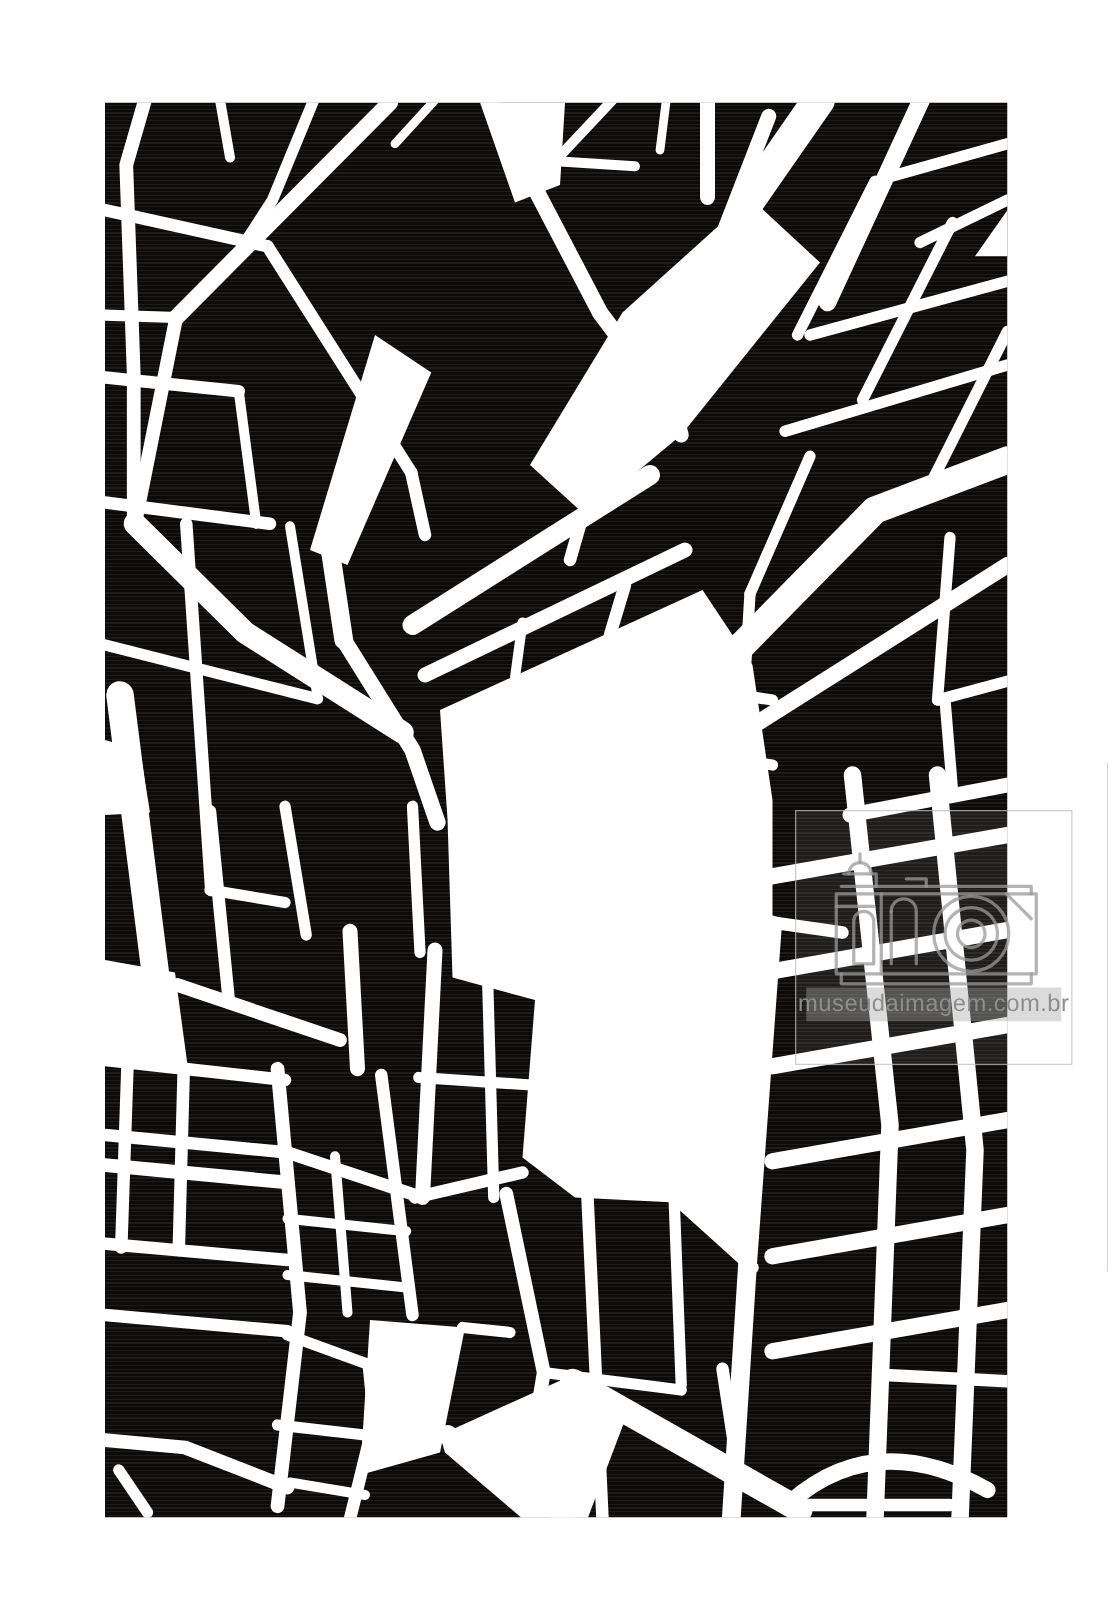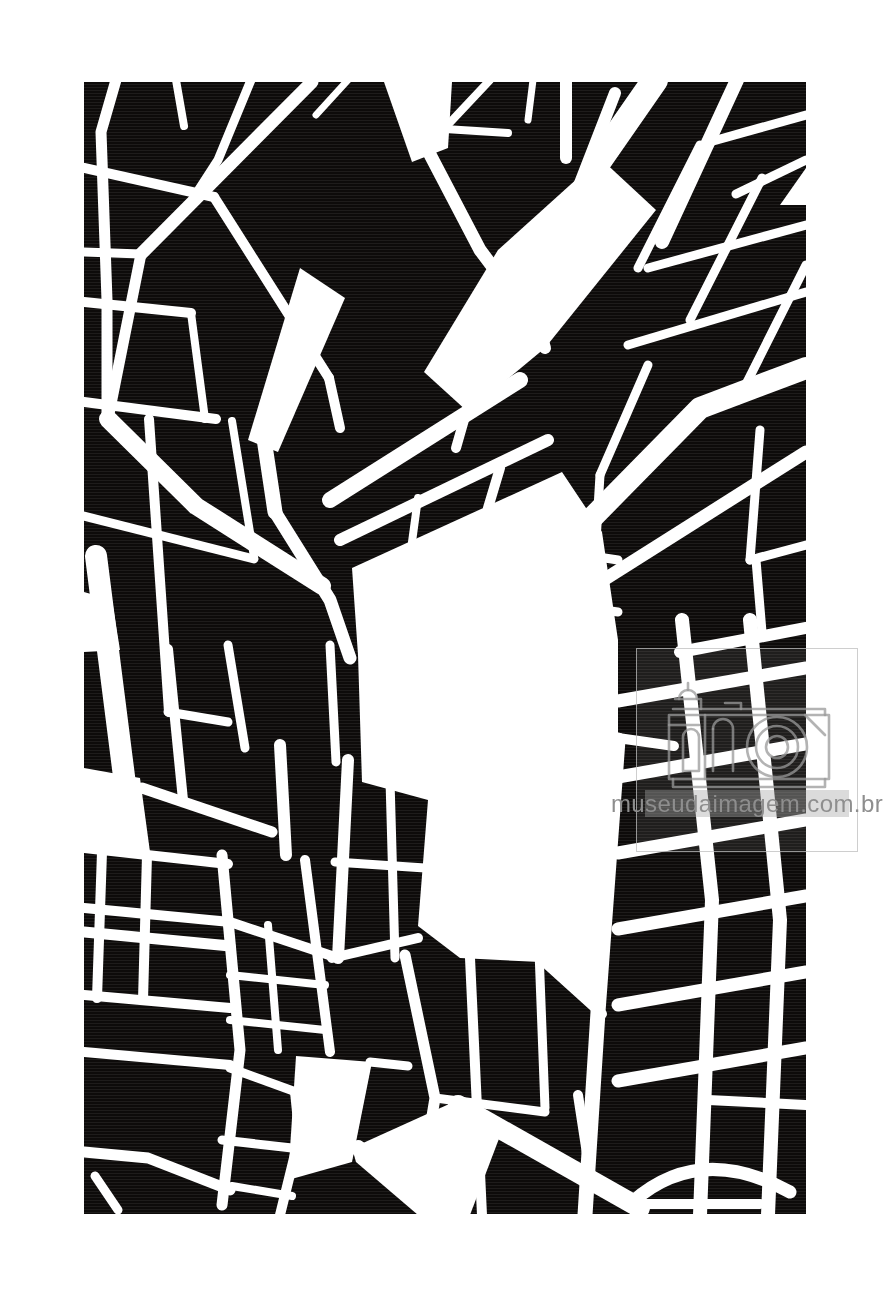--- a/index.html
+++ b/index.html
@@ -6,21 +6,21 @@
   .page{position:relative;width:886px;height:1299px;background:var(--paper,#fff);overflow:hidden;font-family:"Liberation Sans",sans-serif;}
   .map-wrap{position:absolute;left:0;top:0;width:886px;height:1299px;}
   #map-svg{position:absolute;left:0;top:0;width:886px;height:1299px;display:block;}
   .texture{position:absolute;left:84px;top:82px;width:722px;height:1132px;pointer-events:none;
     background:repeating-linear-gradient(180deg, rgba(255,255,255,0) 0px, rgba(255,255,255,0) 2px, rgba(255,255,255,0.07) 2px, rgba(255,255,255,0.07) 3px);}
   .watermark{position:absolute;left:636px;top:648px;width:222px;height:204px;
     border:1px solid rgba(190,190,190,0.75);background:rgba(255,255,255,0.08);box-sizing:border-box;}
   .wm-logo{position:absolute;left:28px;top:22px;width:168px;height:122px;}
   .wm-bar{position:absolute;left:8px;right:8px;bottom:34px;height:27px;background:rgba(165,165,165,0.40);
     display:flex;align-items:center;justify-content:center;}
-  .wm-bar span{font-size:24px;letter-spacing:0.4px;color:var(--wm-text,#8e8e8e);white-space:nowrap;}
+  .wm-bar span{font-size:19px;letter-spacing:0.4px;color:var(--wm-text,#8e8e8e);white-space:nowrap;}
 </style>
 </head>
 <body>
 
 <div class="page">
   <div class="map-wrap">
     <svg id="map-svg" viewBox="0 0 886 1299" xmlns="http://www.w3.org/2000/svg">
         <defs>
           <clipPath id="map-clip">
             <rect x="84" y="82" width="722" height="1132"></rect>

